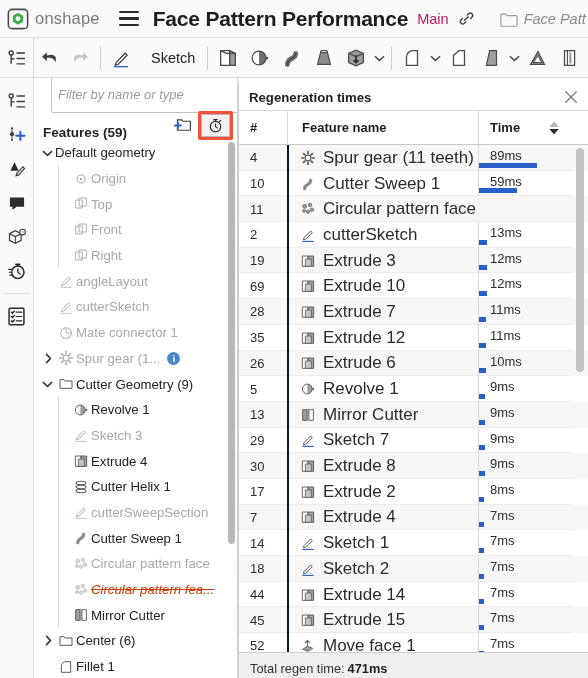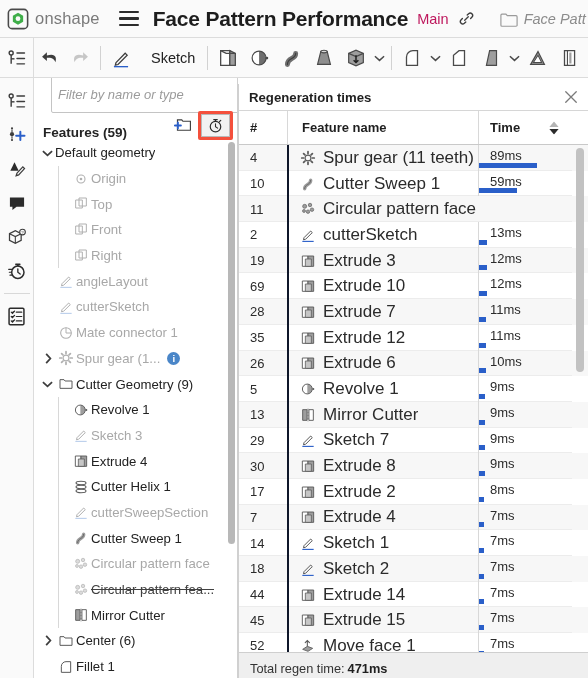--- a/index.html
+++ b/index.html
@@ -110,21 +110,21 @@
   .tnode {
     display: flex; align-items: center; height: 25.7px;
     padding-left: 6px; font-size: 13.2px; color: #2b2b2b; white-space: nowrap;
     cursor: pointer; position: relative;
   }
   .tnode .caret { width: 15px; flex: none; display: flex; align-items: center; justify-content: center; }
   .tnode .ficon { width: 21px; flex: none; display: flex; align-items: center; justify-content: center; }
   .tnode .tlabel { overflow: hidden; text-overflow: ellipsis; }
   .tnode.dim .tlabel { color: #a8a8a8; }
   .tnode.bold .tlabel { font-weight: 400; color: #222; }
-  .tnode.sup .tlabel { color: #404040; text-decoration: line-through; }
+  .tnode.sup .tlabel { font-style: italic; color: #c2410c; text-decoration: line-through; }
   .indent1 { padding-left: 21px; }
   .guide {
     position: absolute; left: 24px; top: 0; bottom: 0; width: 1px; background: #d8d8d8;
   }
   .info-dot {
     width: 13px; height: 13px; border-radius: 50%; background: #4a86c8;
     margin-left: 7px; flex: none; display: flex; align-items: center;
     justify-content: center; color: #fff; font-size: 9.5px; font-weight: 700;
   }
   #tree-sb {

